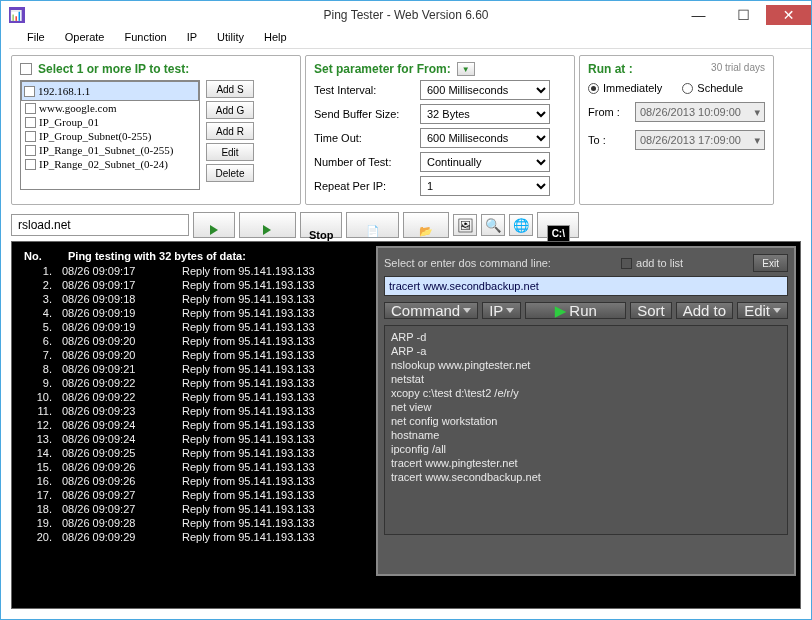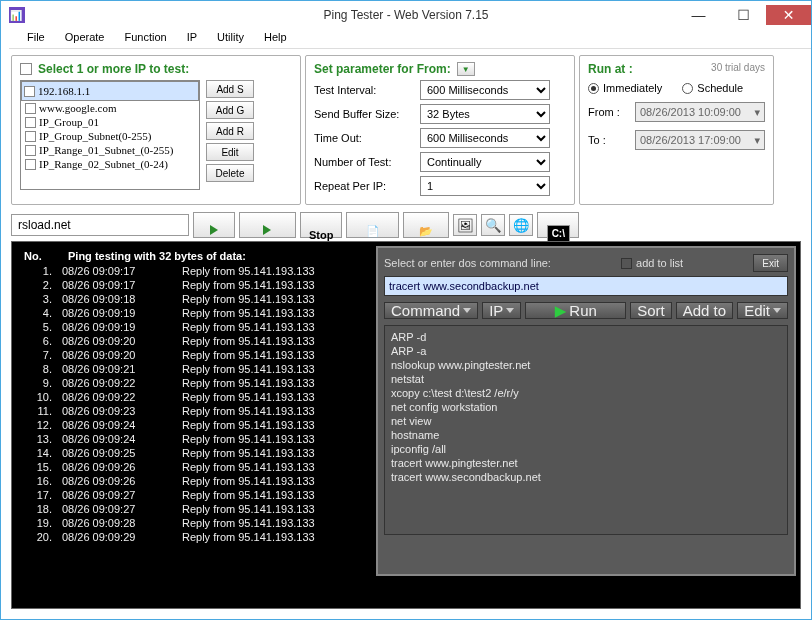--- a/index.html
+++ b/index.html
@@ -60,21 +60,21 @@
 .cb2 { width:11px; height:11px; border:1px solid #333; background:#555; display:inline-block; }
 .tri { width:0; height:0; border-left:4px solid transparent; border-right:4px solid transparent; border-top:5px solid #ccc; display:inline-block; }
 .play-g { color:#2ecc40; }
 </style>
 </head>
 <body>
 
 <div class="window">
   <div class="titlebar">
     <span class="title-icon">📊</span>
-    <span class="title-text">Ping Tester - Web Version  7.15</span>
+    <span class="title-text">Ping Tester - Web Version  6.60</span>
     <div class="winbtns">
       <button class="winbtn">—</button>
       <button class="winbtn">☐</button>
       <button class="winbtn cl">✕</button>
     </div>
   </div>
 
   <div class="menubar">
     <div class="menuitem">File</div>
     <div class="menuitem">Operate</div>
@@ -373,22 +373,22 @@
             <span class="tri"></span>
           </button>
       </div>
       <div class="fp-list">
         <div id="doslist">
             <div class="fp-li">ARP -d</div>
             <div class="fp-li">ARP -a</div>
             <div class="fp-li">nslookup www.pingtester.net</div>
             <div class="fp-li">netstat</div>
             <div class="fp-li">xcopy c:\test d:\test2 /e/r/y</div>
+            <div class="fp-li">net view</div>
             <div class="fp-li">net config workstation</div>
-            <div class="fp-li">net view</div>
             <div class="fp-li">hostname</div>
             <div class="fp-li">ipconfig /all</div>
             <div class="fp-li">tracert www.pingtester.net</div>
             <div class="fp-li">tracert www.secondbackup.net</div>
           </div>
       </div>
     </div>
   </div>
 </div>
 

